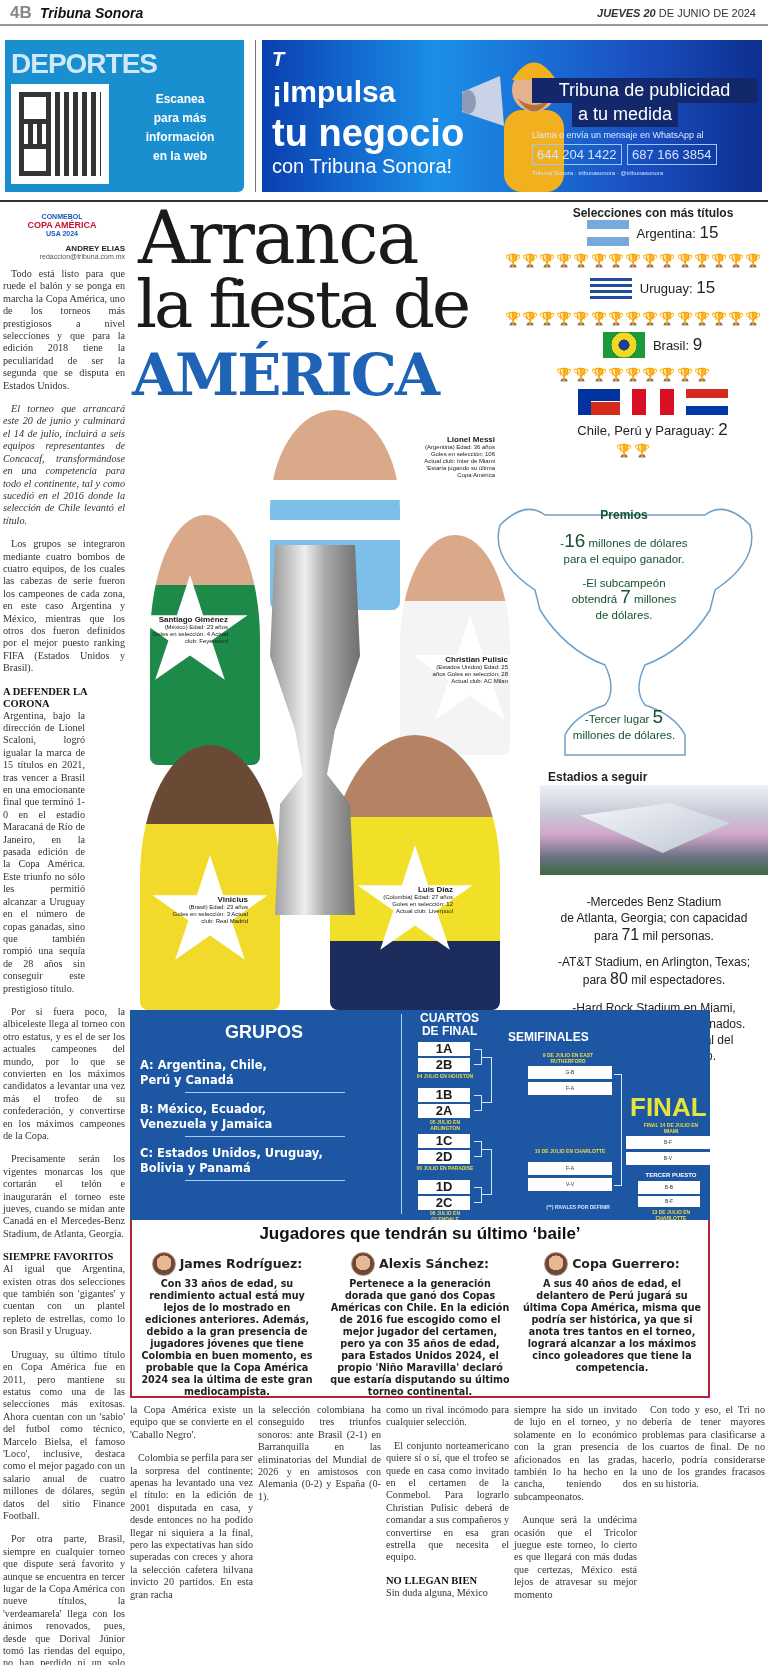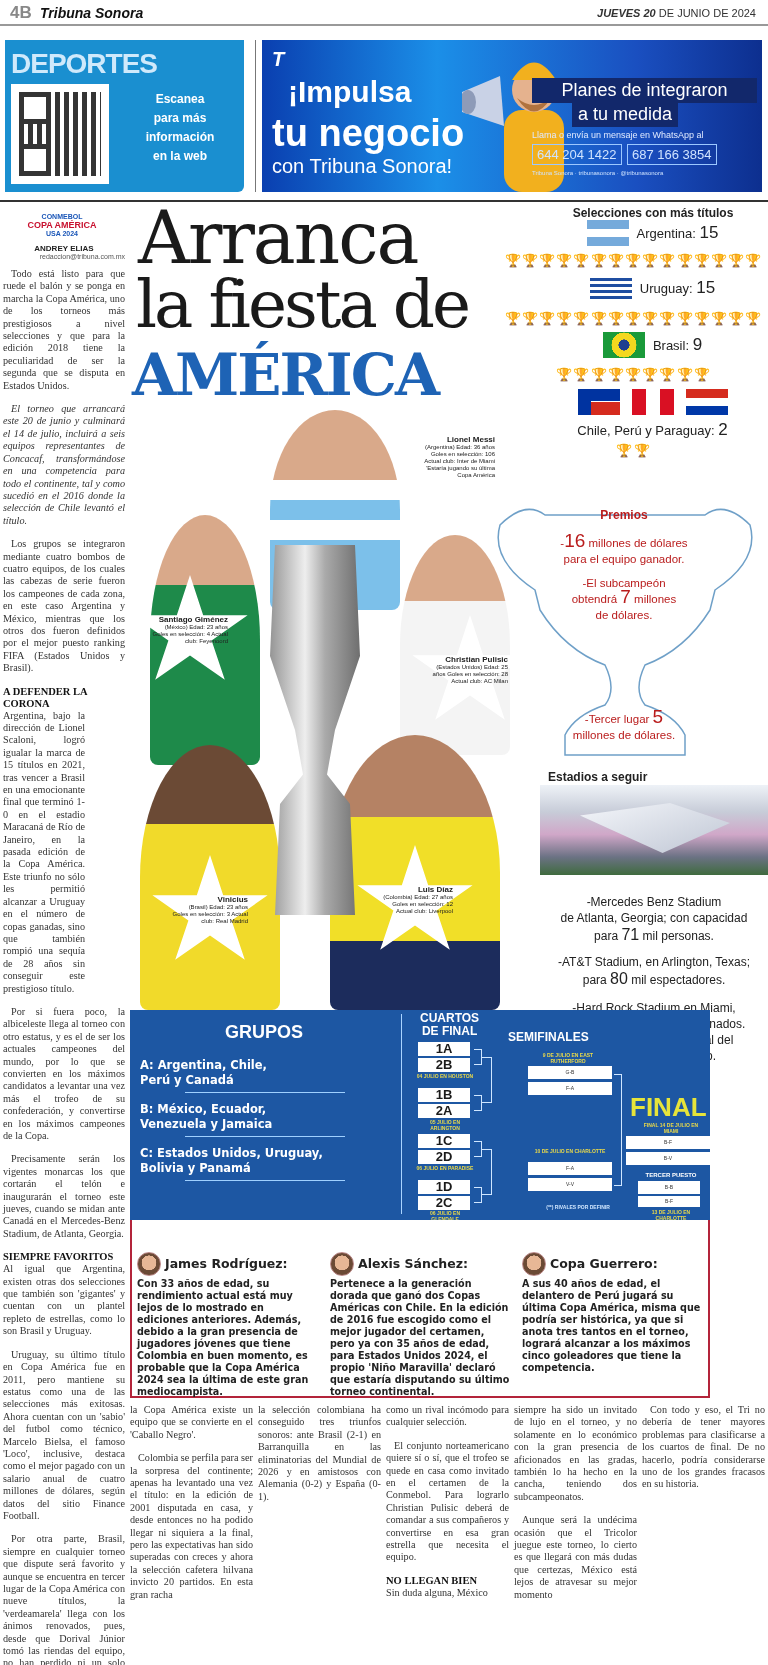--- a/index.html
+++ b/index.html
@@ -14,53 +14,53 @@
 .dep-t{left:6px;top:8px;font:900 28px "Liberation Sans",sans-serif;color:#cfe9fb;letter-spacing:-1px}
 .qr{left:6px;top:44px;width:98px;height:100px;background:#fff;padding:8px}
 .qr-in{width:100%;height:100%;background:
 repeating-linear-gradient(90deg,#111 0 5px,#fff 5px 9px),#111;opacity:.85;position:relative}
 .qr-in::before,.qr-in::after{content:"";position:absolute;width:22px;height:22px;border:5px solid #111;background:#fff}
 .qr-in::before{left:0;top:0}.qr-in::after{left:0;bottom:0}
 .scan{left:130px;top:50px;width:90px;text-align:center;font:bold 12px "Liberation Sans",sans-serif;color:#fff;line-height:19px}
 .vsep{left:255px;top:40px;width:1px;height:152px;background:#777}
 .ad{left:262px;top:40px;width:500px;height:152px;background:linear-gradient(90deg,#0a3fb0 0%,#1b8fe8 35%,#1a4fc0 75%,#0d2f8f 100%)}
 .ad-logo{left:10px;top:8px;font:italic 900 20px "Liberation Sans",sans-serif;color:#fff}
-.ad-h1{left:26px;top:36px;font:bold 30px "Liberation Sans",sans-serif;color:#fff;line-height:32px}
+.ad-h1{left:10px;top:36px;font:bold 30px "Liberation Sans",sans-serif;color:#fff;line-height:32px}
 .ad-h2{left:10px;top:72px;font:bold 38px "Liberation Sans",sans-serif;color:#fff}
 .ad-h3{left:10px;top:115px;font:20px "Liberation Sans",sans-serif;color:#fff}
 .ad-man{left:200px;top:0;width:110px;height:152px}
 .ad-r1{left:270px;top:38px;width:225px;background:#12286b;color:#fff;font:18px "Liberation Sans",sans-serif;text-align:center;padding:2px}
 .ad-r2{left:310px;top:62px;font:18px "Liberation Sans",sans-serif;color:#fff;background:#12286b;padding:2px 6px}
 .ad-r3{left:270px;top:90px;font:9px "Liberation Sans",sans-serif;color:#dfe9ff}
 .ad-ph{top:104px;border:1px solid #9cc8ff;color:#cfe3ff;font:13px "Liberation Sans",sans-serif;padding:2px 4px}
 .ad-foot{left:270px;top:130px;font:6px "Liberation Sans",sans-serif;color:#cfe3ff}
 .hrule{left:0;top:200px;width:768px;height:2px;background:#333}
 .col1{left:3px;top:206px;width:122px}
 .logo-ca{width:118px;height:30px;border-radius:4px;position:relative;font:bold 9px "Liberation Sans",sans-serif;color:#c8102e;text-align:center;padding-top:7px}
 .logo-ca small{display:block;font-size:7px;color:#1a56b8}
-.author{text-align:center;font:bold 8px "Liberation Sans",sans-serif;margin-top:8px}
+.author{text-align:right;font:bold 8px "Liberation Sans",sans-serif;margin-top:8px}
 .email{text-align:right;font:7px "Liberation Sans",sans-serif;color:#555;margin-bottom:8px}
 p.t{font-size:10.2px;line-height:12.4px;text-align:justify;text-indent:8px;margin-bottom:11px;color:#333}
 p.it{font-style:italic}
 h4.sub{font:900 10.5px "Liberation Serif",serif;color:#111;line-height:12px}
 .title1{left:138px;top:202px;font:72px "DejaVu Serif",serif;color:#1a1a1a;letter-spacing:-2px;line-height:72px}
 .title2{left:136px;top:270px;font:66px "DejaVu Serif",serif;color:#1a1a1a;letter-spacing:-3px;line-height:70px}
 .title3{left:132px;top:345px;font:900 58px "DejaVu Serif",serif;color:#1e63b5;letter-spacing:-2px;line-height:60px}
 .photo{left:130px;top:405px;width:410px;height:605px;overflow:hidden}
 .ph{position:absolute;border-radius:50% 50% 8px 8px}
 .star{position:absolute;width:120px;height:115px;background:#fff;clip-path:polygon(50% 0,61% 35%,98% 35%,68% 57%,79% 91%,50% 70%,21% 91%,32% 57%,2% 35%,39% 35%);}
 .starlbl{position:absolute;font:6px "Liberation Sans",sans-serif;color:#222;text-align:right;line-height:7px}
 .starname{font:bold 8px "Liberation Sans",sans-serif}
 .trophy{position:absolute;left:135px;top:140px;width:100px;height:370px;background:linear-gradient(90deg,#888,#eee 40%,#aaa 60%,#666);clip-path:polygon(10% 0,90% 0,95% 30%,70% 50%,62% 62%,85% 70%,90% 100%,10% 100%,15% 70%,38% 62%,30% 50%,5% 30%)}
 .sel-t{left:548px;top:206px;width:210px;text-align:center;font:bold 12px "Liberation Sans",sans-serif;color:#222}
 .flagrow{position:absolute;left:540px;width:225px;display:flex;align-items:center;justify-content:center;gap:8px;font:13px "Liberation Sans",sans-serif;color:#222}
 .flag{width:42px;height:26px;display:inline-block}
 .cups{position:absolute;left:500px;width:268px;text-align:center;color:#d9a520;font-size:13px;letter-spacing:1px;line-height:14px}
 .trophy-box{left:485px;top:500px;width:278px;height:265px}
-.pr{position:absolute;width:100%;text-align:center;font:11.5px "Liberation Sans",sans-serif;color:#b91c1c;line-height:14px}
+.pr{position:absolute;width:100%;text-align:center;font:11.5px "Liberation Sans",sans-serif;color:#14532d;line-height:14px}
 .pr b{font-size:19px;font-weight:normal}
 .est-t{left:548px;top:770px;font:bold 12px "Liberation Sans",sans-serif;color:#222}
 .stadium{left:540px;top:785px;width:228px;height:90px;background:linear-gradient(180deg,#eef2f7 0%,#c7ccd8 30%,#d0a7c8 55%,#6b7284 80%,#3f6b3e 100%)}
 .stad-roof{position:absolute;left:40px;top:18px;width:150px;height:50px;background:linear-gradient(160deg,#f4f6fa,#bfc6d4);clip-path:polygon(0 25%,60% 0,100% 40%,55% 100%)}
 .est{position:absolute;left:540px;width:228px;text-align:center;font:12px "Liberation Sans",sans-serif;color:#222;line-height:15px}
 .est b{font-size:16px;font-weight:normal}
 .grupos{left:130px;top:1078px;width:268px;height:138px;background:#1d57a3}
 .gr-t{position:absolute;left:0;top:10px;width:268px;text-align:center;font:bold 18px "Liberation Sans",sans-serif;color:#fff}
 .gr{position:absolute;left:10px;width:248px;text-align:left;font:bold 11.5px "DejaVu Sans",sans-serif;color:#fff;line-height:15px}
 .gr-line{position:absolute;left:55px;width:160px;height:1px;background:#9fd0ff}
@@ -68,21 +68,21 @@
 .bsep{position:absolute;left:3px;top:4px;width:1px;height:200px;background:#aad4ff}
 .qf-t{position:absolute;left:22px;top:2px;font:bold 12px "Liberation Sans",sans-serif;color:#fff;line-height:13px;text-align:center}
 .sf-t{position:absolute;left:110px;top:20px;font:bold 12px "Liberation Sans",sans-serif;color:#fff}
 .qbox{position:absolute;left:20px;width:52px;height:14px;background:#fff;font:bold 13px "Liberation Sans",sans-serif;color:#1a1a1a;text-align:center;line-height:14px}
 .qnote{position:absolute;left:18px;width:58px;font:bold 5px "Liberation Sans",sans-serif;color:#e9d94a;text-align:center;line-height:6px}
 .sbox{position:absolute;width:84px;height:13px;background:#fff;font:5px "Liberation Sans",sans-serif;text-align:center;line-height:13px;color:#333}
 .snote{position:absolute;font:bold 5px "Liberation Sans",sans-serif;color:#e9d94a;text-align:center;line-height:6px}
 .brk{position:absolute;border:1px solid #cfe6ff;border-left:none}
 .jug{left:130px;top:1220px;width:580px;height:178px;border:2px solid #b3243a;border-top:none;background:#fff}
 .jug-t{position:absolute;left:0;top:4px;width:100%;text-align:center;font:bold 17px "Liberation Sans",sans-serif;color:#111}
-.pl{position:absolute;top:32px;width:180px;text-align:left}
+.pl{position:absolute;top:32px;width:180px;text-align:center}
 .pl-name{font:bold 12.5px "DejaVu Sans",sans-serif;color:#222;margin-bottom:2px}
 .pl-txt{font:bold 9.6px "DejaVu Sans",sans-serif;color:#222;line-height:12px}
 .av{display:inline-block;width:24px;height:24px;border-radius:50%;background:radial-gradient(circle at 50% 45%,#e7b796 45%,#6b4a35 46%);border:1px solid #b88;vertical-align:middle;margin-right:4px}
 .bcol{position:absolute;top:1404px;width:123px}
 </style>
 </head>
 <body>
 
 <div class="abs masthead">
   <span class="abs pg">4B</span>
@@ -110,21 +110,21 @@
   <div class="abs ad-h2">tu negocio</div>
   <div class="abs ad-h3">con Tribuna Sonora!</div>
   <svg class="abs ad-man" viewBox="0 0 110 152">
     <rect x="42" y="70" width="60" height="82" rx="18" fill="#f2b01e"></rect>
     <circle cx="72" cy="50" r="22" fill="#e5b28e"></circle>
     <path d="M50 40 Q72 5 94 40 Z" fill="#f2b01e"></path>
     <path d="M55 58 Q72 85 89 58 Q72 72 55 58" fill="#b0723e"></path>
     <polygon points="0,52 38,36 42,86 0,72" fill="#c9d2e6"></polygon>
     <ellipse cx="6" cy="62" rx="8" ry="12" fill="#8e9bb8"></ellipse>
   </svg>
-  <div class="abs ad-r1">Planes de integraron</div>
+  <div class="abs ad-r1">Tribuna de publicidad</div>
   <div class="abs ad-r2">a tu medida</div>
   <div class="abs ad-r3">Llama o envía un mensaje en WhatsApp al</div>
   <div class="abs ad-ph" style="left:270px">644 204 1422</div>
   <div class="abs ad-ph" style="left:365px">687 166 3854</div>
   <div class="abs ad-foot">Tribuna Sonora · tribunasonora · @tribunasonora</div>
 </div>
 
 <div class="abs hrule"></div>
 
 <div class="abs col1">
@@ -339,20 +339,21 @@
     </div>
   <div class="gr-line" style="top:126px"></div>
   <div class="gr" style="top:136px">
       <div>C: Estados Unidos, Uruguay,</div>
       <div>Bolivia y Panamá</div>
     </div>
   <div class="gr-line" style="top:170px"></div>
 </div>
 
 <div class="abs jug">
+  <div class="jug-t">Jugadores que tendrán su último ‘baile’</div>
   <div class="pl" style="left:5px">
     <div class="pl-name"><span class="av"></span><span>James Rodríguez:</span></div>
     <div class="pl-txt">Con 33 años de edad, su rendimiento actual está muy lejos de lo mostrado en ediciones anteriores. Además, debido a la gran presencia de jugadores jóvenes que tiene Colombia en buen momento, es probable que la Copa América 2024 sea la última de este gran mediocampista.</div>
   </div>
   <div class="pl" style="left:198px">
     <div class="pl-name"><span class="av"></span><span>Alexis Sánchez:</span></div>
     <div class="pl-txt">Pertenece a la generación dorada que ganó dos Copas Américas con Chile. En la edición de 2016 fue escogido como el mejor jugador del certamen, pero ya con 35 años de edad, para Estados Unidos 2024, el propio 'Niño Maravilla' declaró que estaría disputando su último torneo continental.</div>
   </div>
   <div class="pl" style="left:390px">
     <div class="pl-name"><span class="av"></span><span>Copa Guerrero:</span></div>

